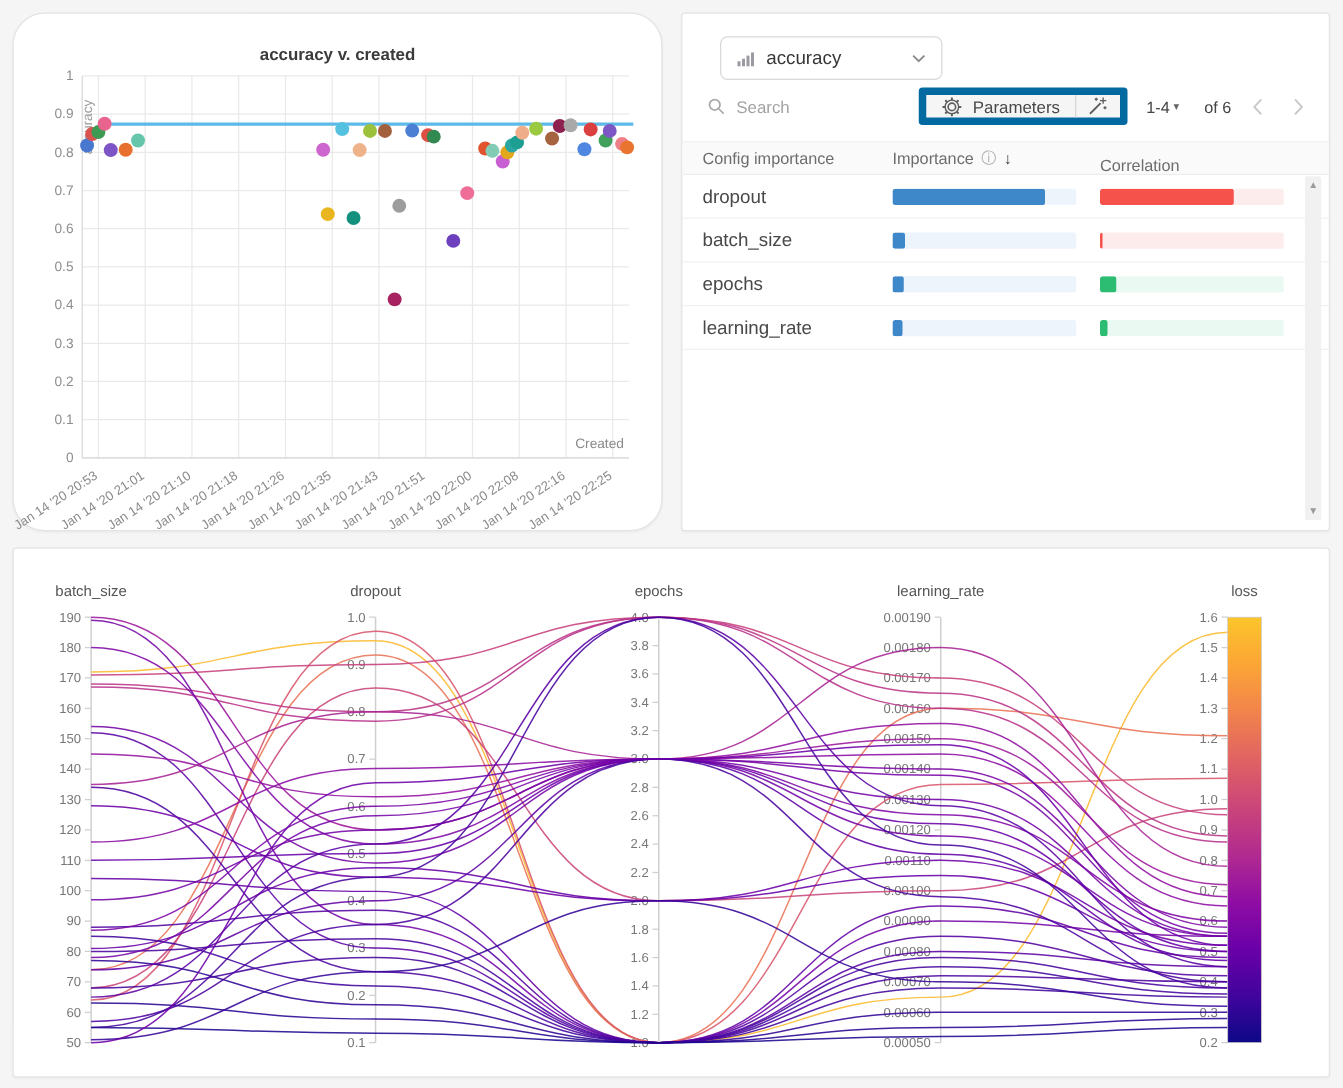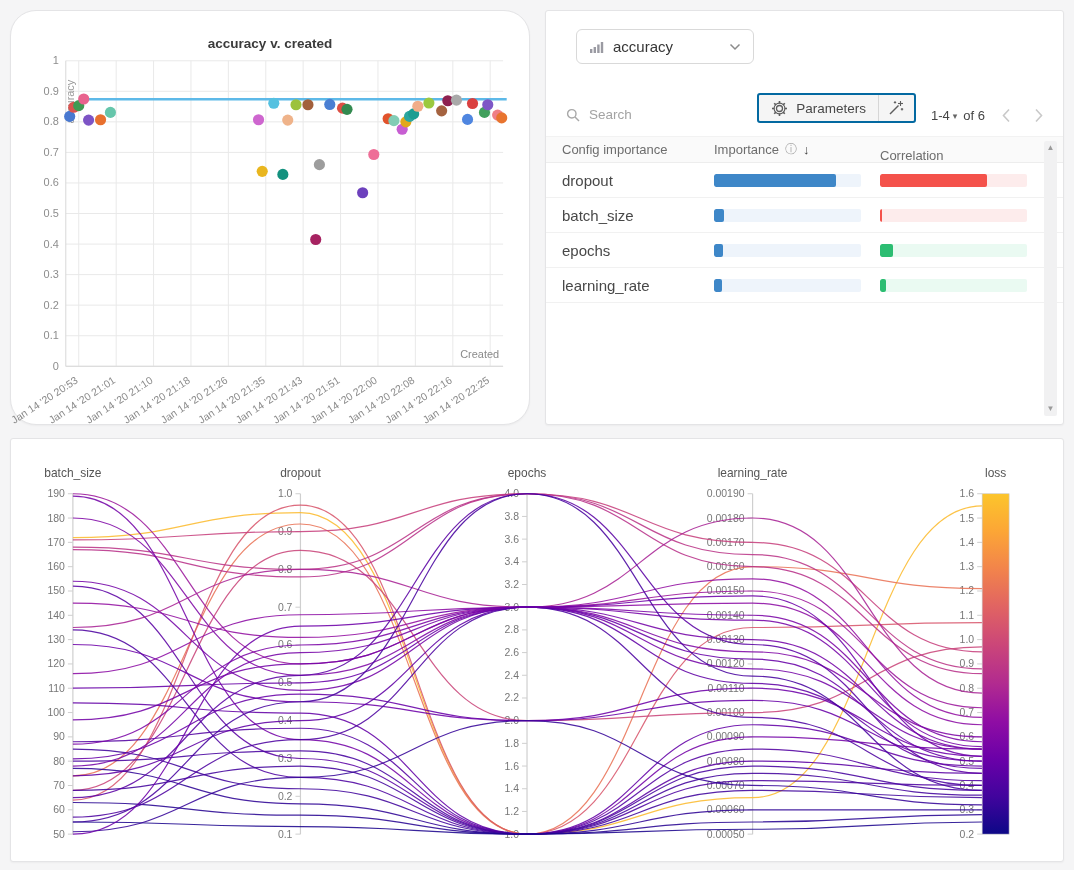--- a/index.html
+++ b/index.html
@@ -27,32 +27,32 @@
   
   .imp-header { display:flex; align-items:center; padding:18px 20px 0 20px; }
   .imp-header-text { font-size:16px; color:#3a3a3a; white-space:nowrap; }
   .metric-select {
     display:flex; align-items:center; gap:9px; margin-left:10px;
     width:178px; height:35px; padding:0 12px;
     border:1px solid #d9d9d9; border-radius:6px; cursor:pointer; background:#fff;
   }
   .metric-select .metric-value { font-size:15px; color:#363636; flex:1; }
 
-  .controls-row { display:flex; align-items:flex-end; margin-top:29px; padding:0 20px; height:30px; }
+  .controls-row { display:flex; align-items:center; margin-top:6px; padding:0 20px; height:30px; }
   .search-box { display:flex; align-items:center; gap:7px; flex:1; }
   .search-box input {
     border:none; outline:none; font-size:13.5px; color:#333; width:110px; background:transparent;
   }
   .search-box input::placeholder { color:#a3a3a3; }
 
-  .btn-group { display:flex; align-items:stretch; border:2px solid #0369a1; border-radius:3px; background:#f5f5f5; height:30px; }
+  .btn-group { display:flex; align-items:stretch; border:6px solid #0369a1; border-radius:3px; background:#f5f5f5; height:30px; }
   .btn-params { display:flex; align-items:center; gap:8px; padding:0 12px; font-size:13.5px; color:#484848; cursor:pointer; }
   .btn-wand { width:36px; border-left:1px solid #d6d6d6; display:flex; align-items:center; justify-content:center; cursor:pointer; }
 
-  .pagination { display:flex; align-items:center; gap:6px; margin-left:15px; font-size:13px; color:#454545; }
+  .pagination { display:flex; align-items:center; gap:20px; margin-left:15px; font-size:13px; color:#454545; }
   .page-range { display:flex; align-items:center; gap:3px; cursor:pointer; }
   .caret { font-size:9px; color:#666; }
   .pager-chevrons { display:flex; gap:23px; margin-left:17px; }
   .pager-chevrons span { cursor:pointer; display:flex; align-items:center; }
 
   .tbl { margin-top:13px; position:relative; }
   .tbl-header {
     display:flex; align-items:center; height:27px;
     background:#fafafa; border-top:1px solid #f2f2f2; border-bottom:1px solid #ededed;
     font-size:13px; color:#6d6d6d;

